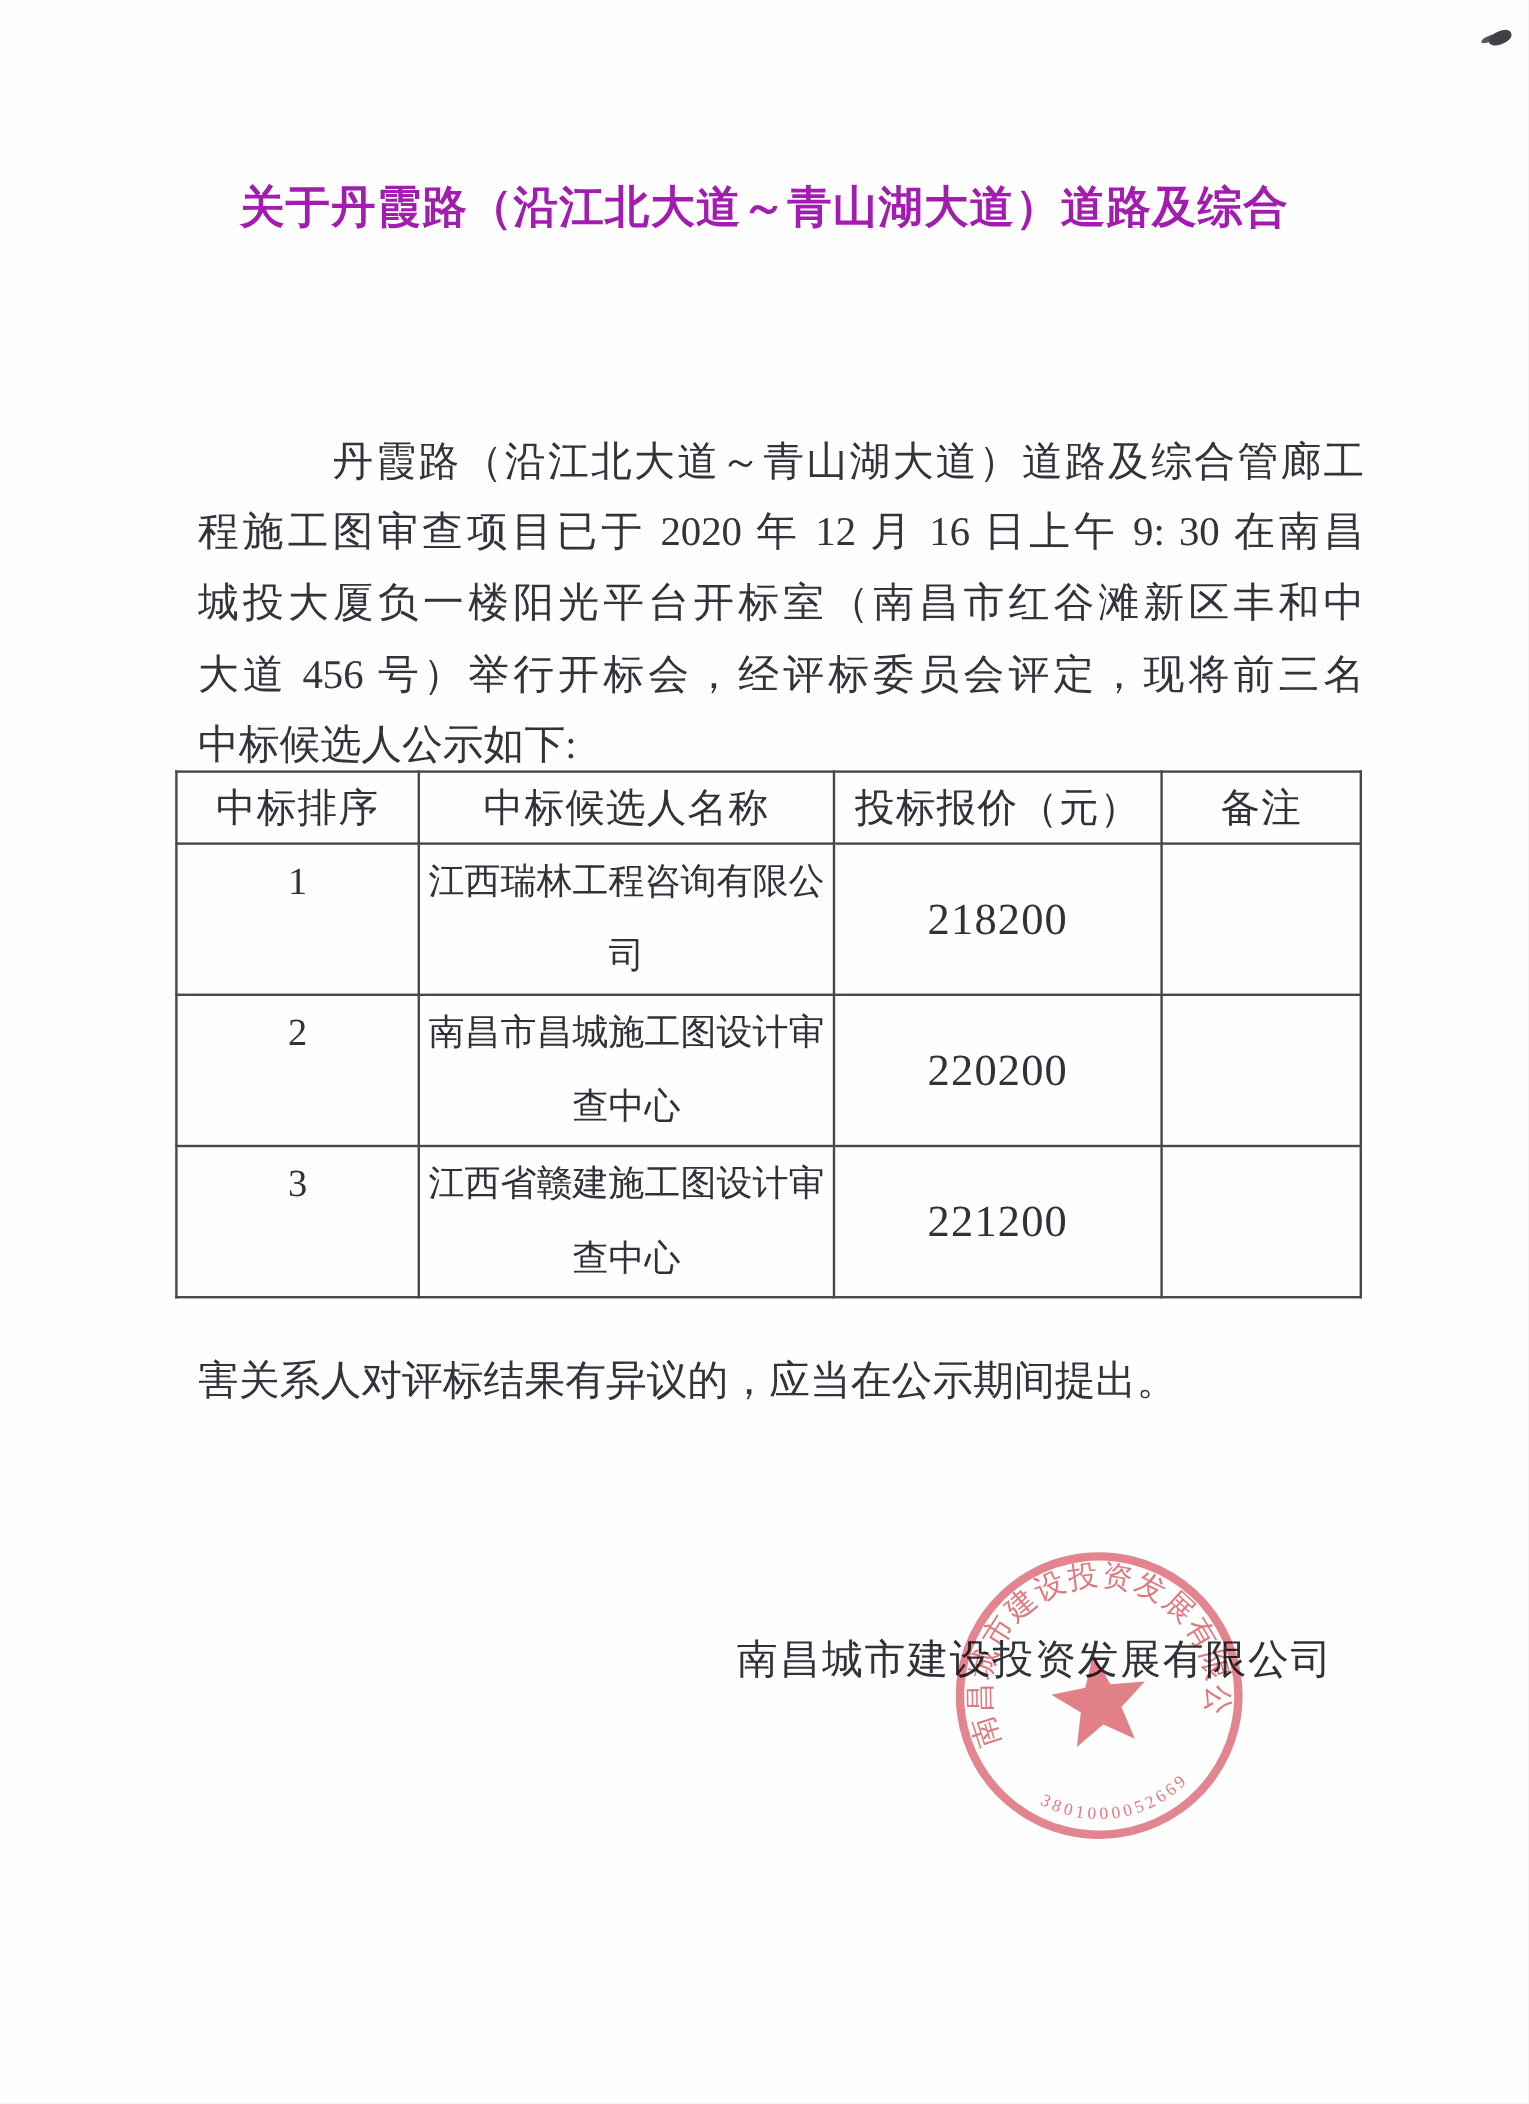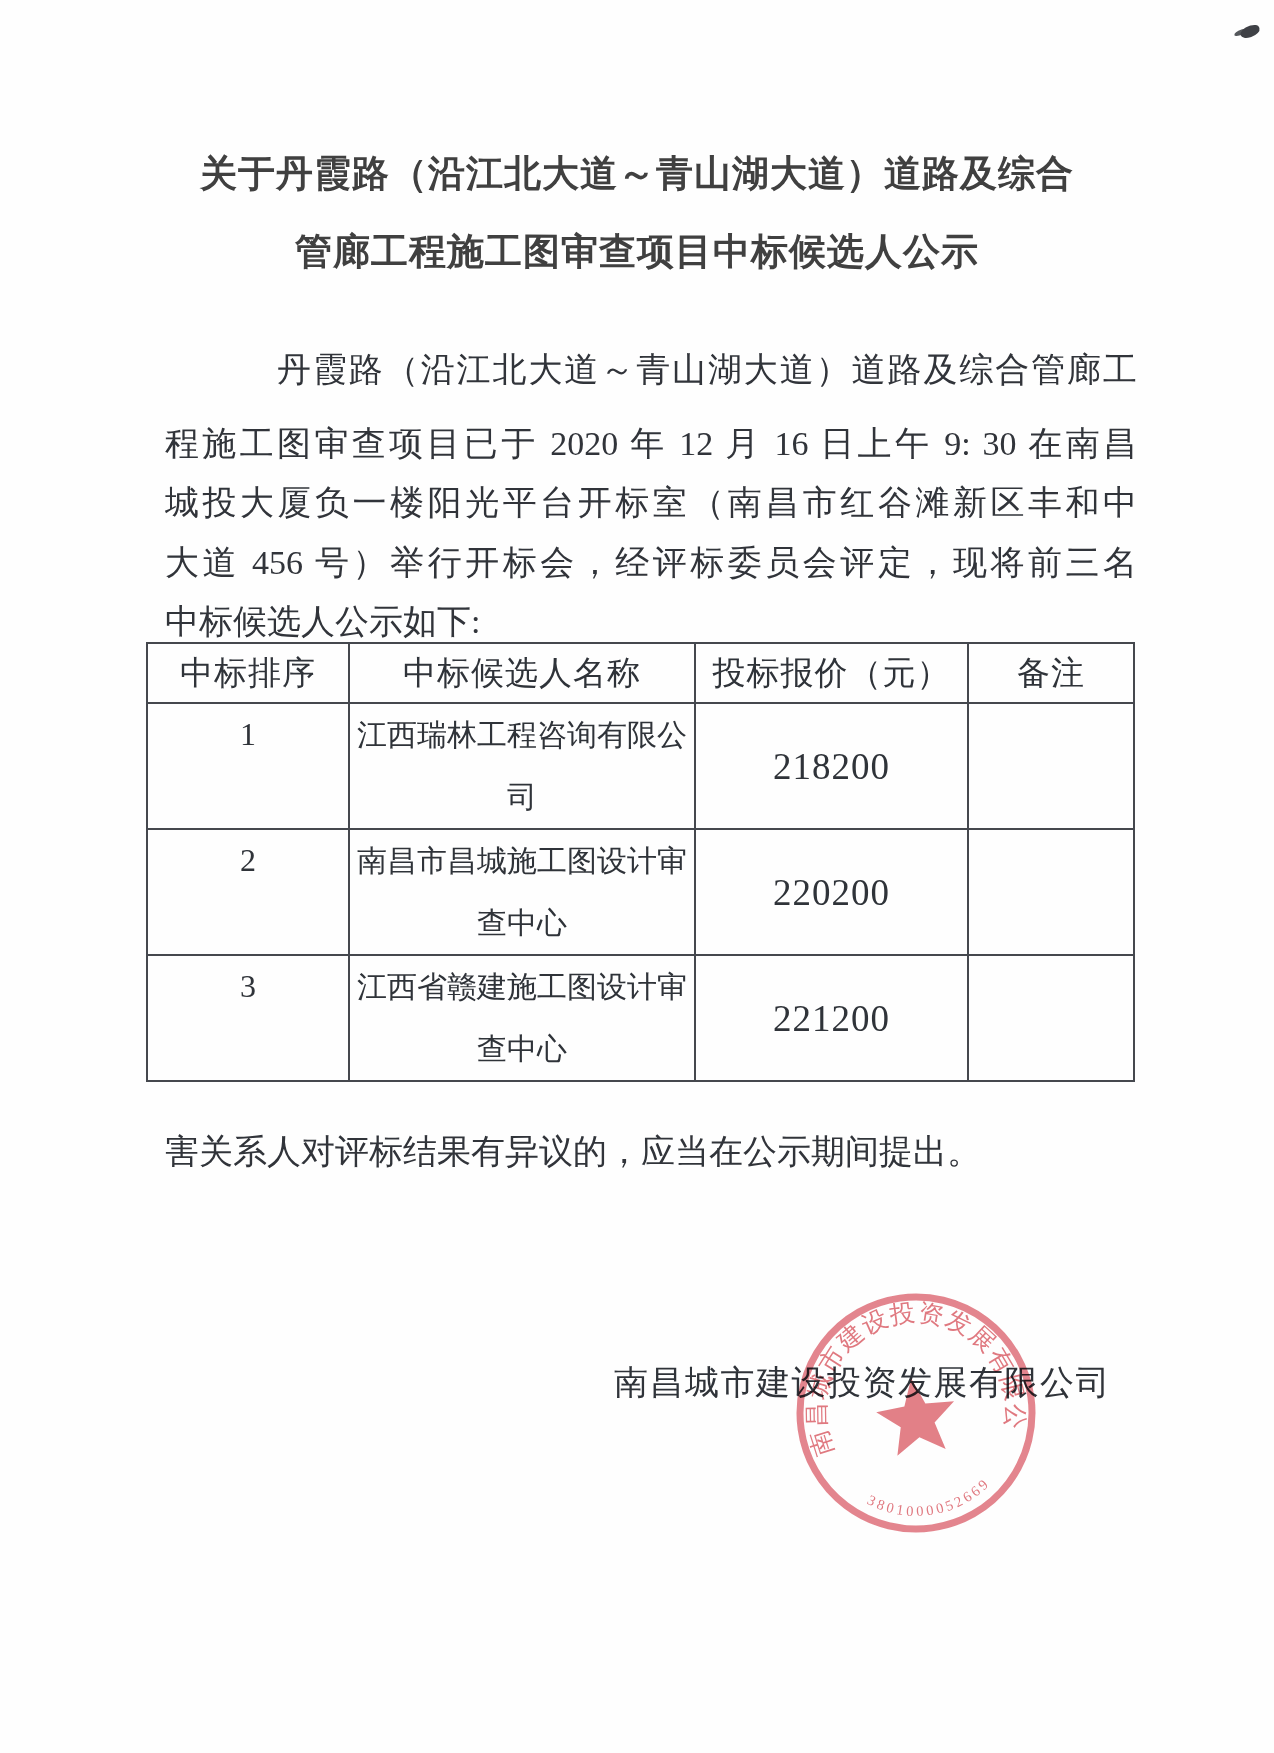--- a/index.html
+++ b/index.html
@@ -11,21 +11,21 @@
     font-family:"Liberation Serif","DejaVu Serif",serif;
     color:#33363c;
     overflow:hidden;
   }
   .abs{position:absolute;}
   .title{
     left:0;width:1274px;
     text-align:center;
     font-size:37px;font-weight:bold;
     letter-spacing:1px;
-    color:#404040;
+    color:#a21caf;
     line-height:48px;
   }
   .bodyline{
     left:165px;width:972px;
     font-size:34px;line-height:44px;
     text-align:justify;
     white-space:normal;
     color:#31343a;
   }
   .fill{text-align-last:justify;}
@@ -78,23 +78,22 @@
   }
 </style>
 </head>
 <body>
 
 <div class="page">
 
   <div class="abs speck" style="left:1240px;top:26px;"></div>
 
   <div class="abs title" style="top:150px;">关于丹霞路（沿江北大道～青山湖大道）道路及综合</div>
-  <div class="abs title" style="top:228px;">管廊工程施工图审查项目中标候选人公示</div>
 
-  <div class="abs bodyline fill indent1" style="top:348px;">丹霞路（沿江北大道～青山湖大道）道路及综合管廊工</div>
+  <div class="abs bodyline fill indent1" style="top:364px;">丹霞路（沿江北大道～青山湖大道）道路及综合管廊工</div>
   <div class="abs bodyline fill" style="top:422px;">程施工图审查项目已于 2020 年 12 月 16 日上午 9: 30 在南昌</div>
   <div class="abs bodyline fill" style="top:481px;">城投大厦负一楼阳光平台开标室（南昌市红谷滩新区丰和中</div>
   <div class="abs bodyline fill" style="top:541px;">大道 456 号）举行开标会，经评标委员会评定，现将前三名</div>
   <div class="abs bodyline noFill" style="top:600px;">中标候选人公示如下:</div>
 
   <table class="bid">
     <colgroup>
       <col class="col-rank">
         <col class="col-name">
         <col class="col-price">

